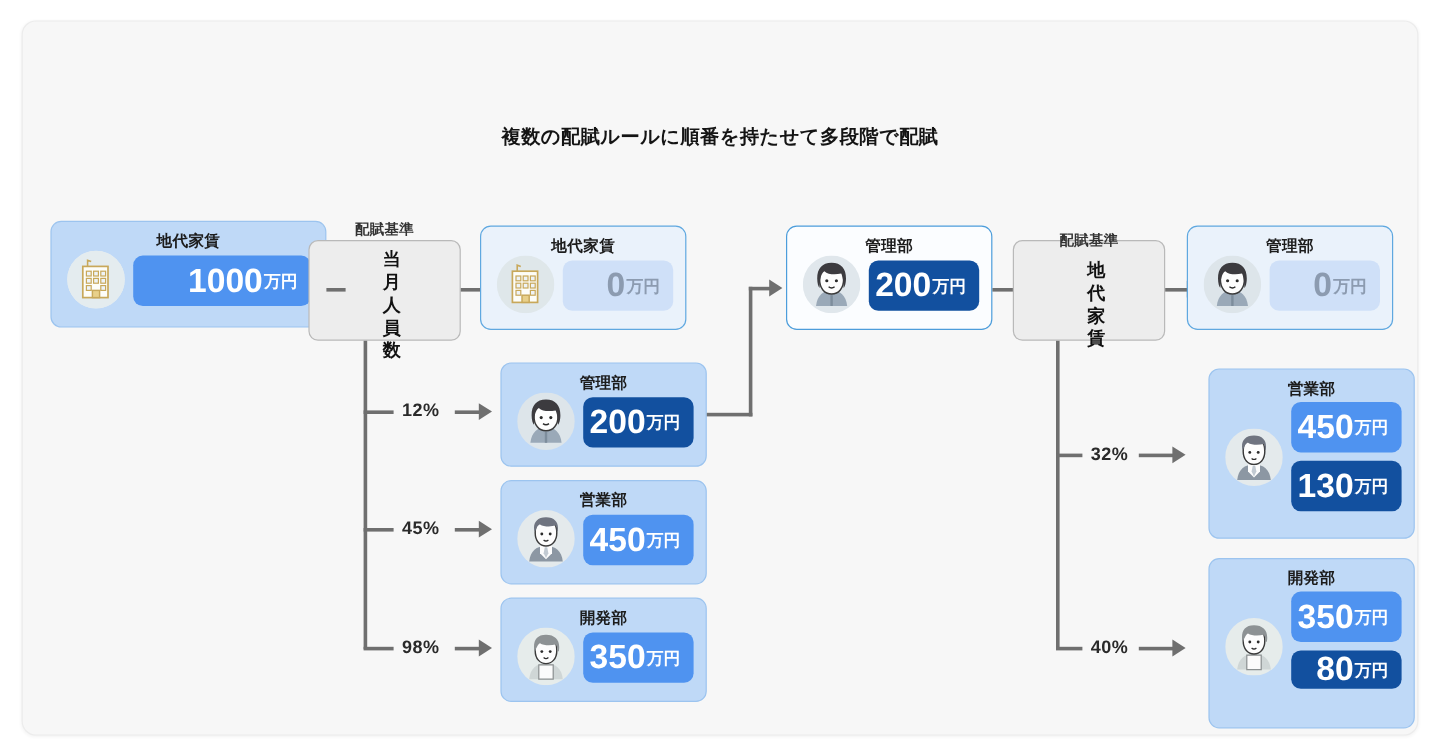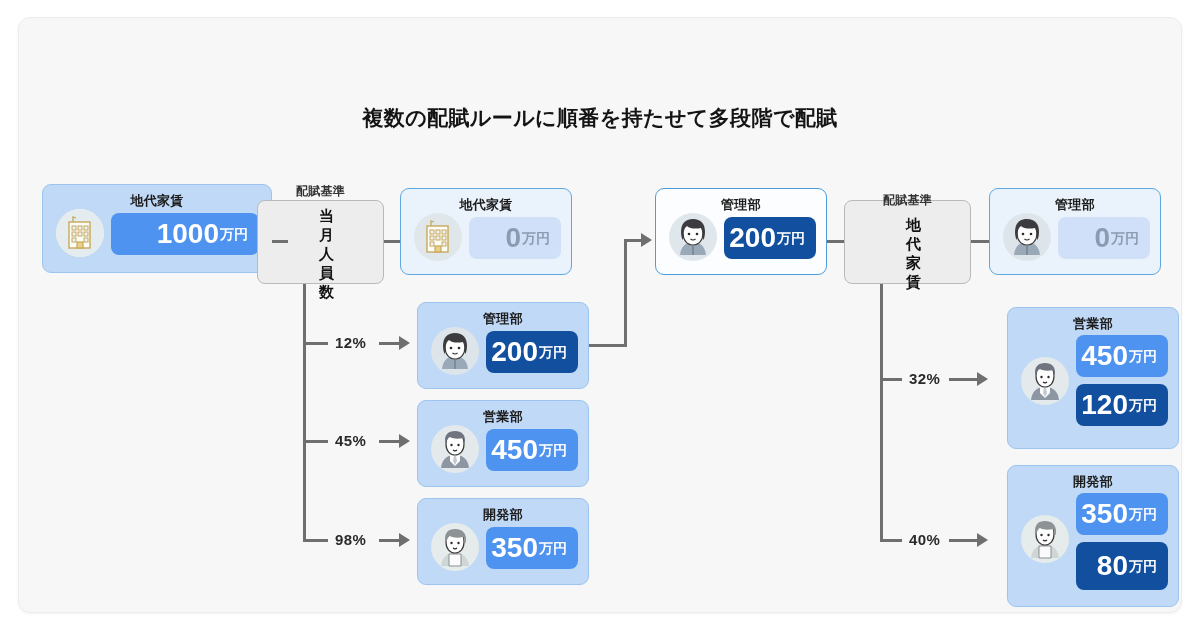--- a/index.html
+++ b/index.html
@@ -14,21 +14,21 @@
     box-shadow:0 1px 3px rgba(0,0,0,.05);
     box-sizing:border-box;
   }
   
   .title{
     position:absolute;left:0;right:0;top:42px;text-align:center;
     font-size:17px;font-weight:700;color:#1b1b1b;letter-spacing:.5px;
   }
   .subtitle{
     position:absolute;left:0;right:0;top:86px;text-align:center;
-    font-size:21px;font-weight:700;color:#141414;letter-spacing:.4px;
+    font-size:16px;font-weight:700;color:#141414;letter-spacing:.4px;
   }
   
   .card{position:absolute;box-sizing:border-box;border-radius:9px;}
   .card .cap{
     position:absolute;left:0;right:0;top:7px;text-align:center;
     font-size:13px;font-weight:700;color:#1c1c1c;letter-spacing:.3px;
   }
   .card .avatar{
     position:absolute;left:13px;top:24px;width:48px;height:48px;border-radius:50%;
   }
@@ -295,21 +295,21 @@
         <circle cx="20.5" cy="20" r="1.2" fill="#2a2a2a"></circle>
         <circle cx="27.5" cy="20" r="1.2" fill="#2a2a2a"></circle>
         <path d="M22 25q2 1.7 4 0" stroke="#2a2a2a" stroke-width="1.1" fill="none"></path>
       </svg>
     </div>
     <div class="pill p-mid" style="left:68px;top:27px;width:92px;height:42px;">
       <span class="amt">450</span>
       <span class="unit">万円</span>
     </div>
     <div class="pill p-dark" style="left:68px;top:76px;width:92px;height:42px;">
-      <span class="amt">120</span>
+      <span class="amt">130</span>
       <span class="unit">万円</span>
     </div>
   </div>
 
   <div class="card c-blue" style="left:988px;top:447px;width:172px;height:142px;">
     <div class="cap">開発部</div>
     <div class="avatar" style="top:49px;">
       <svg viewBox="0 0 48 48" width="48" height="48">
         <circle cx="24" cy="24" r="24" fill="#e6eceb"></circle>
         <path d="M10 43c1-9 6-13 14-13s13 4 14 13z" fill="#cfd6d6"></path>
@@ -318,19 +318,19 @@
         <path d="M24 6c-7 0-10 4-10 10 0 2 1 4 1 4 1-4 3-7 4-7 3 2 9 2 13 1 1 1 2 4 2 6 1 0 1-2 1-4 0-6-4-10-11-10z" fill="#8d9294"></path>
         <circle cx="20.5" cy="20" r="1.2" fill="#2a2a2a"></circle>
         <circle cx="27.5" cy="20" r="1.2" fill="#2a2a2a"></circle>
         <path d="M22 25q2 1.7 4 0" stroke="#2a2a2a" stroke-width="1.1" fill="none"></path>
       </svg>
     </div>
     <div class="pill p-mid" style="left:68px;top:27px;width:92px;height:42px;">
       <span class="amt">350</span>
       <span class="unit">万円</span>
     </div>
-    <div class="pill p-dark" style="left:68px;top:76px;width:92px;height:48px;">
+    <div class="pill p-dark" style="left:68px;top:76px;width:92px;height:32px;">
       <span class="amt">80</span>
       <span class="unit">万円</span>
     </div>
   </div>
 
 </div>
 
 </body></html>

